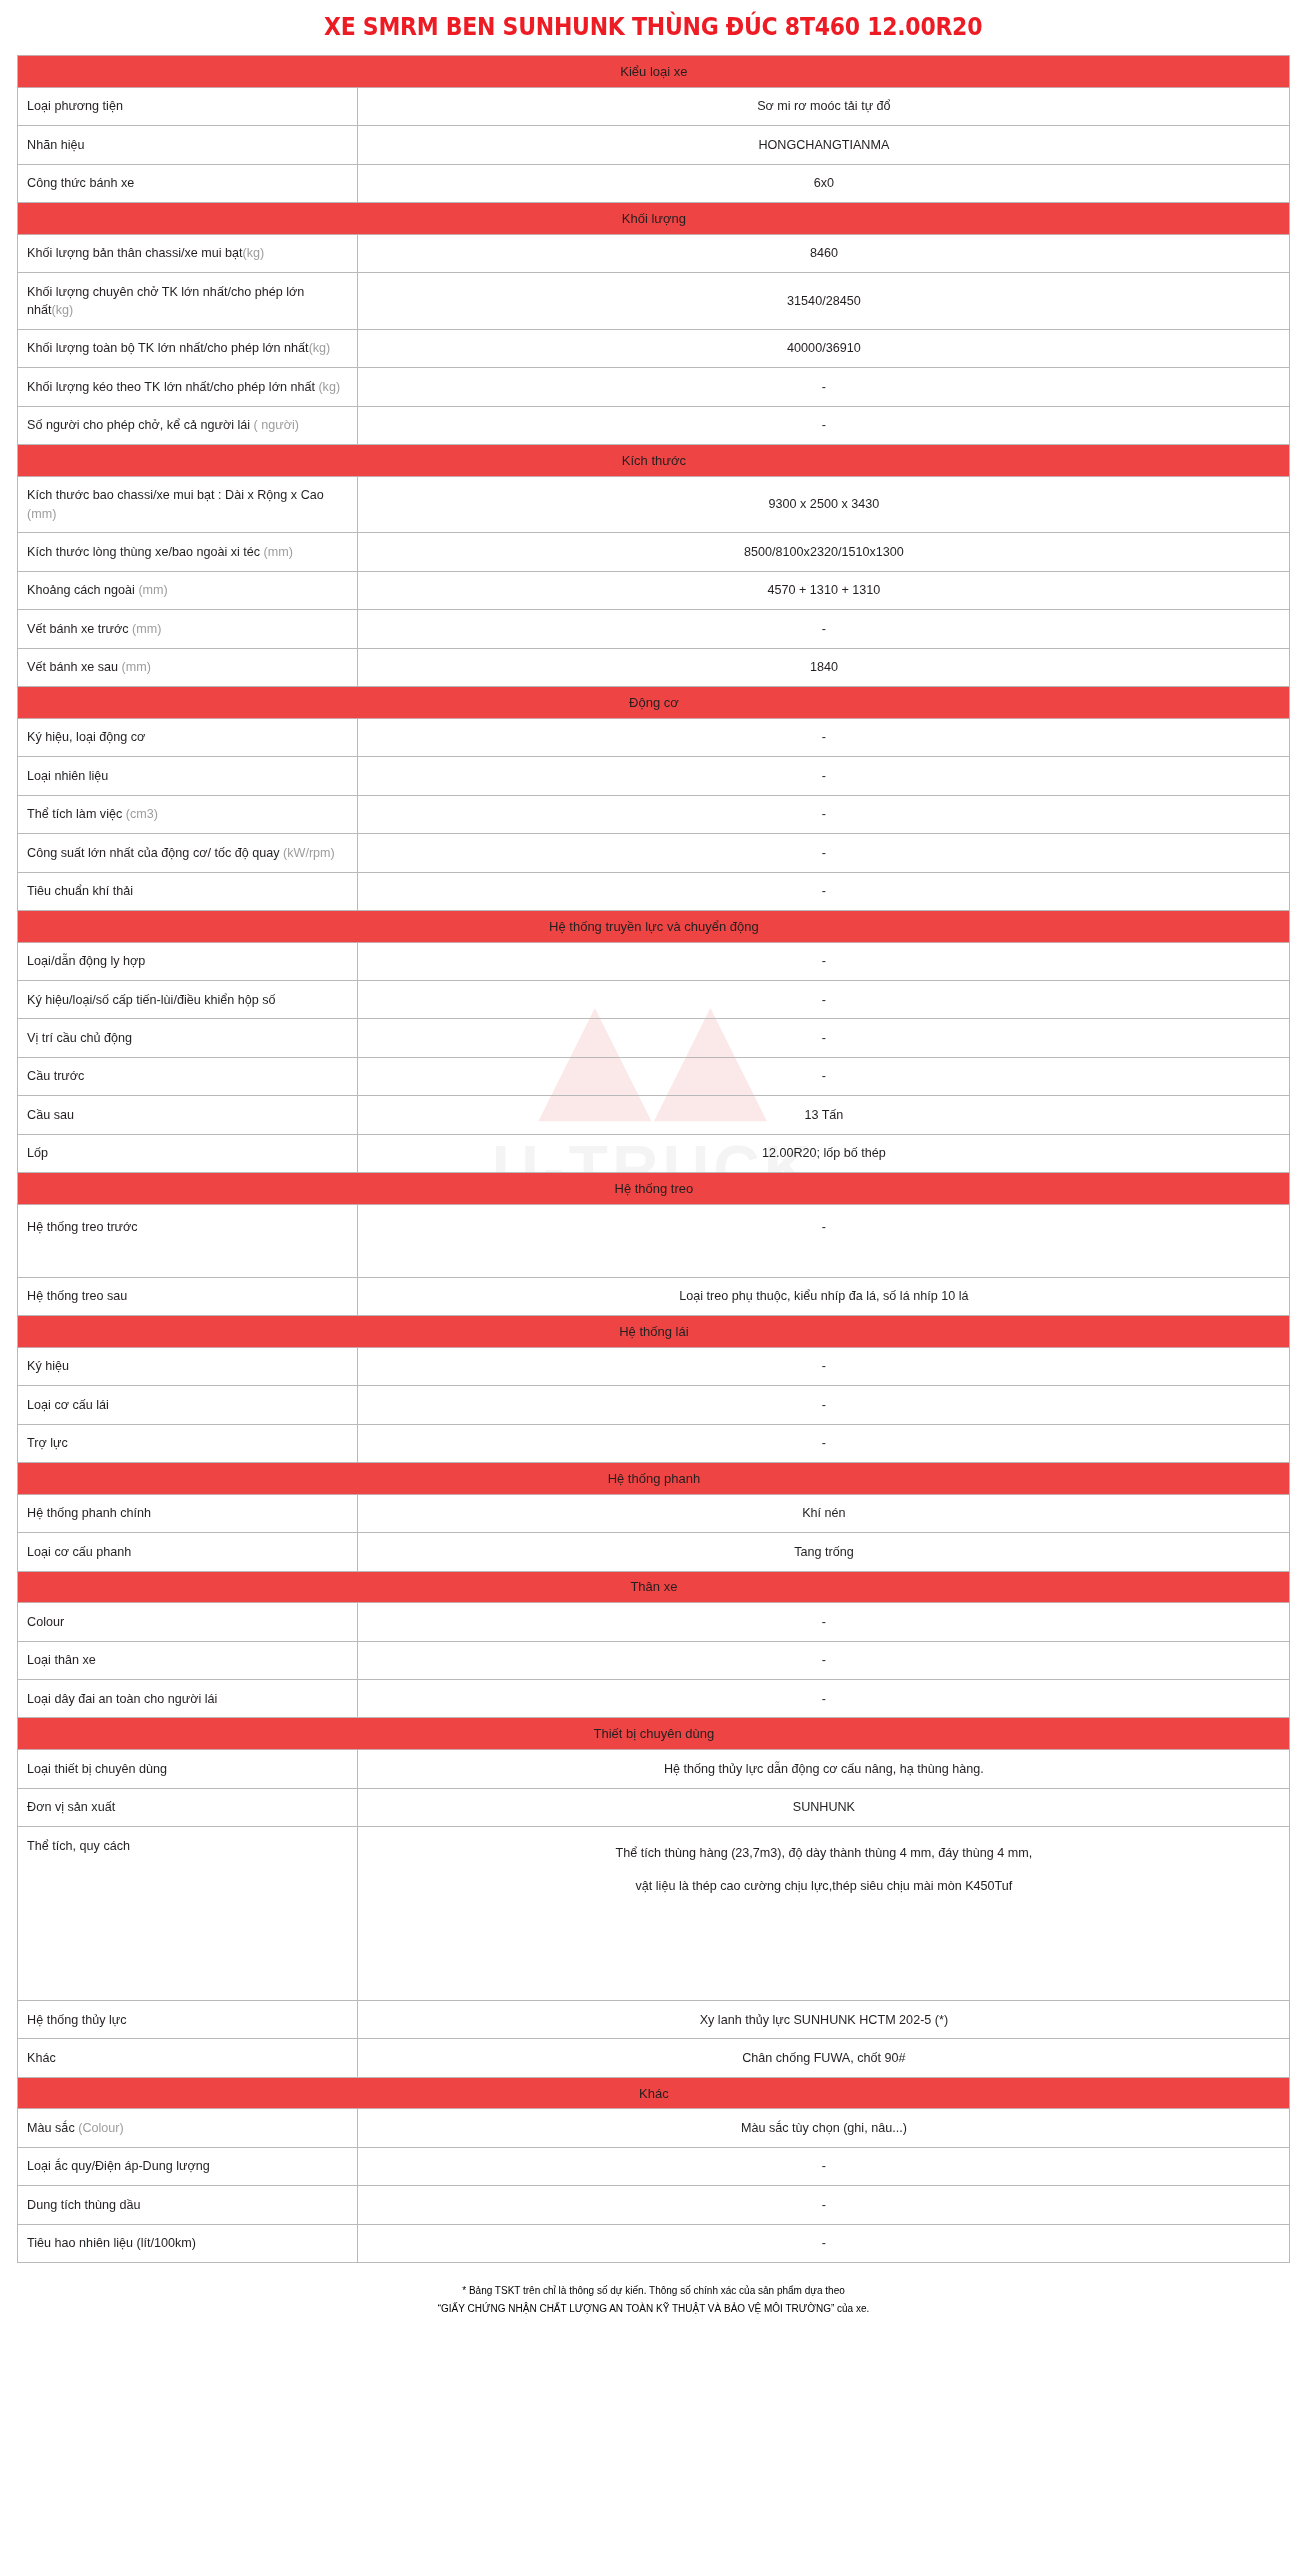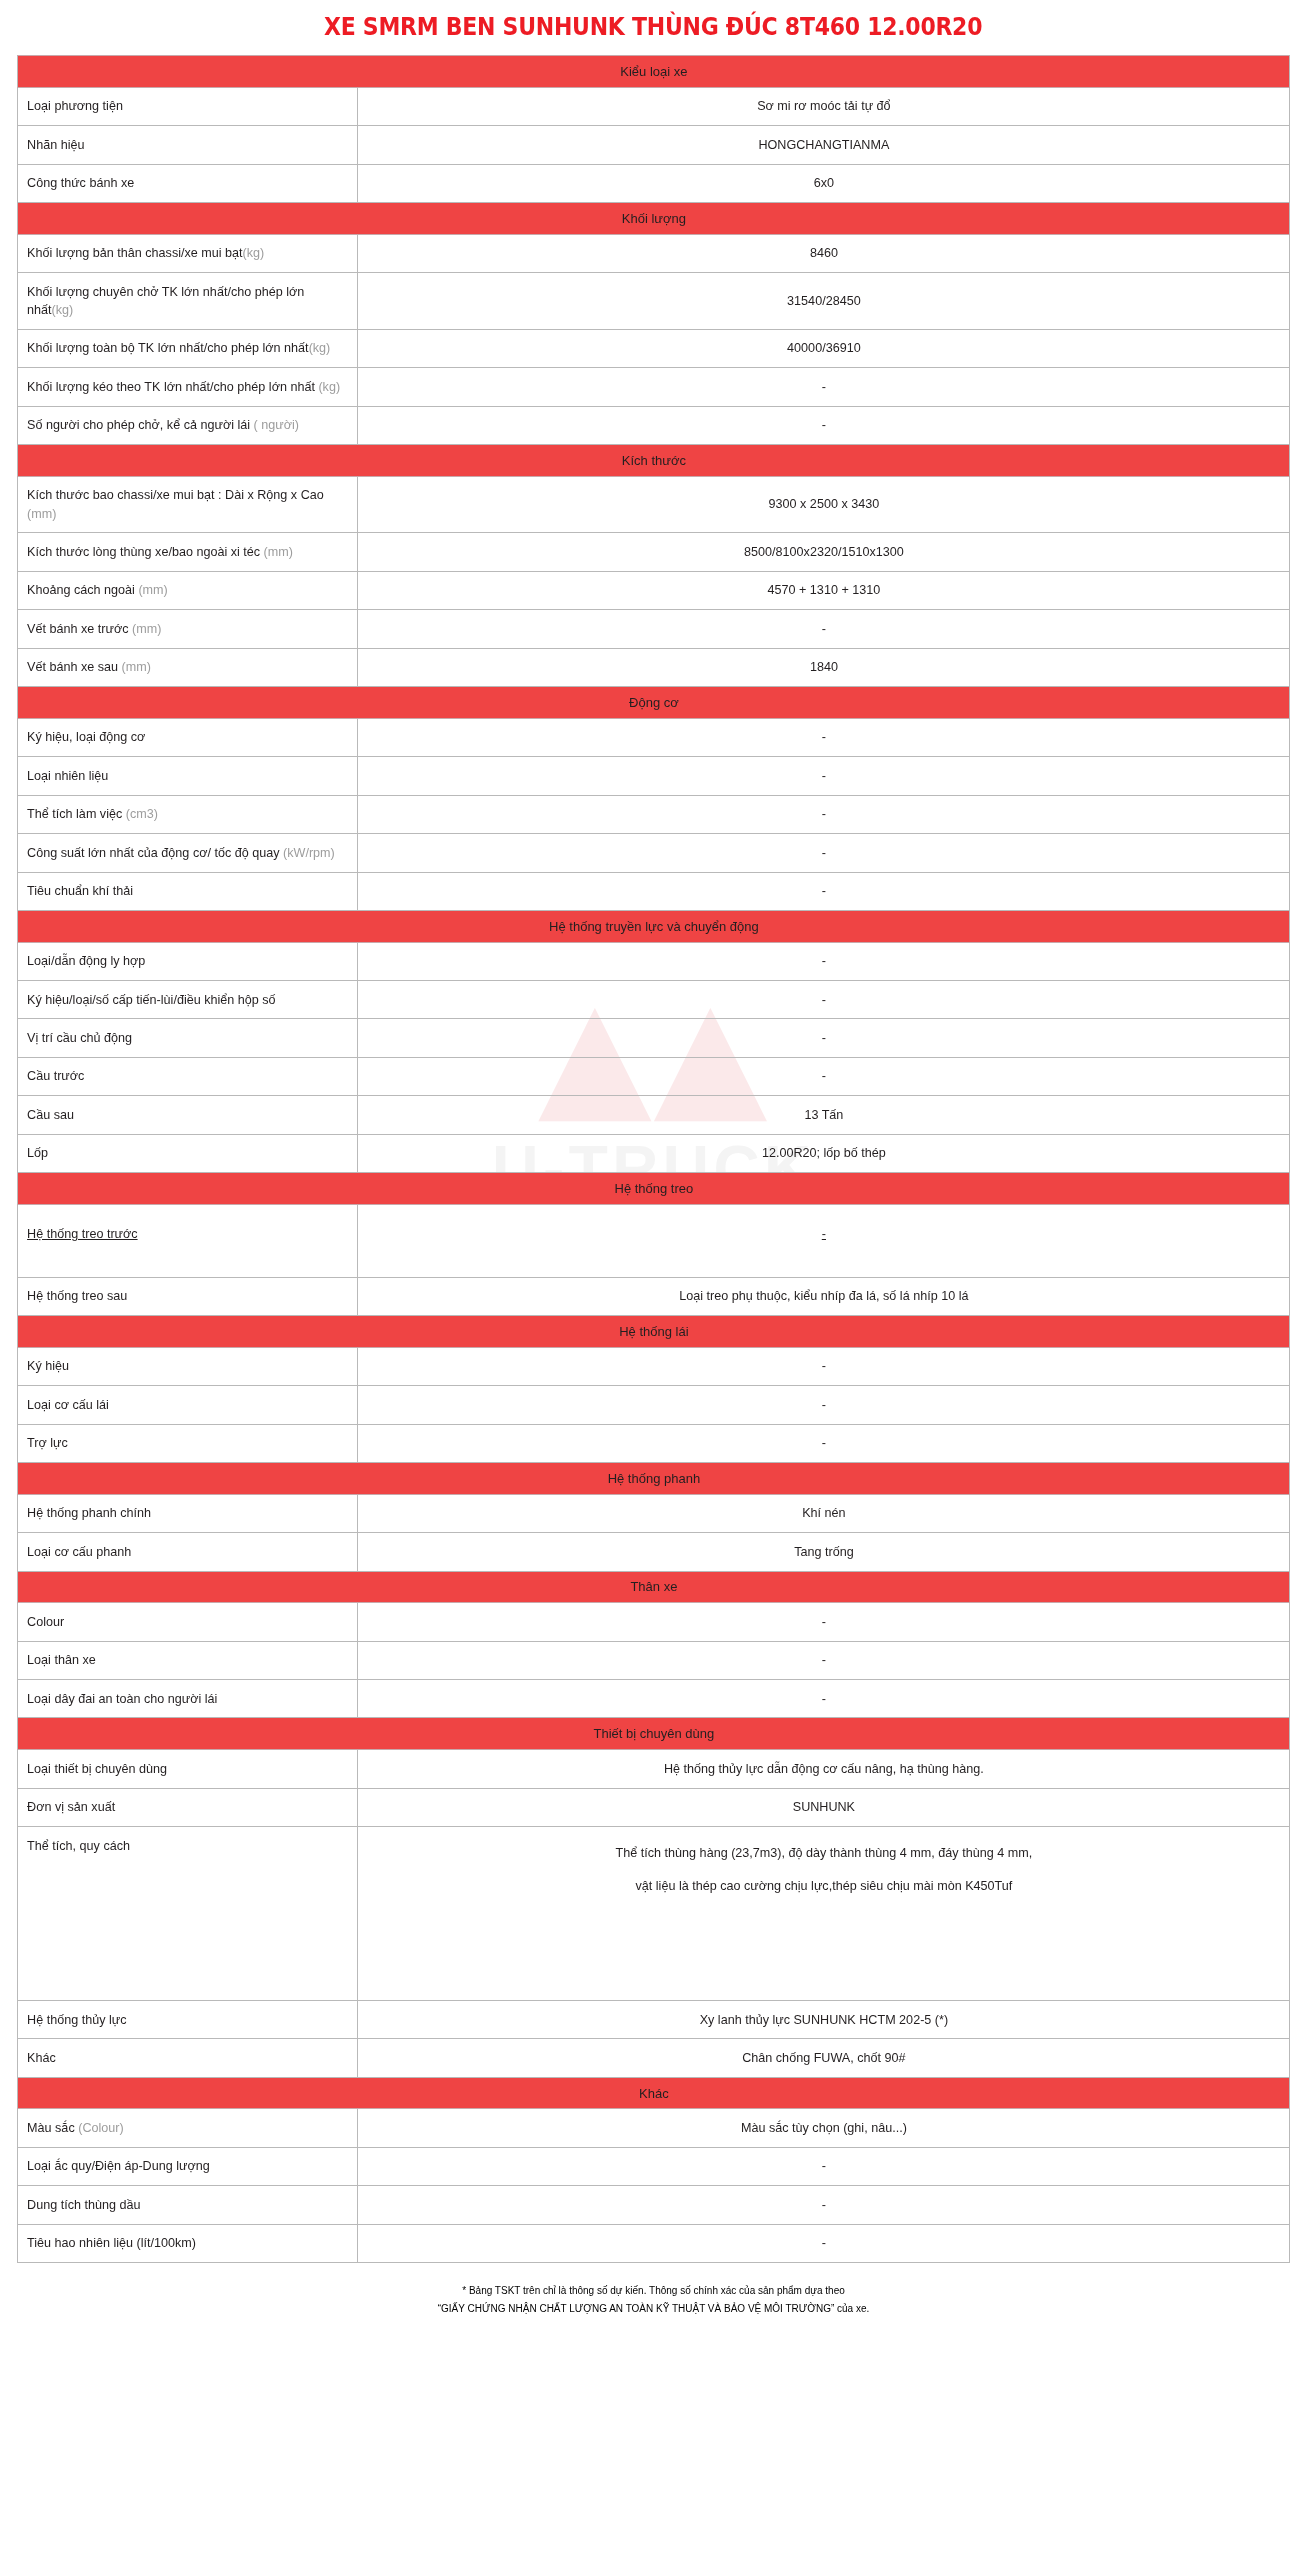--- a/index.html
+++ b/index.html
@@ -98,21 +98,21 @@
     padding: 9.6px 8.7px;
     background: transparent;
     vertical-align: middle;
     line-height: 1.45;
   }
   td.label { text-align: left; padding-left: 12.2px; }
   td.value { text-align: center; }
 
   .unit { color: #9d9d9d; margin-top: 11px; }
 
-  tr.tall-row > td { height: 73px; vertical-align: top; padding-top: 20px; text-decoration: underline; }
+  tr.tall-row > td { height: 73px; vertical-align: top; padding-top: 13px; }
   tr.tall-row > td.value { vertical-align: top; }
 
   tr.xtall-row > td { height: 174px; vertical-align: top; padding-top: 10.5px; }
   tr.xtall-row > td.value { vertical-align: top; line-height: 2.6; }
 
   .multiline { display: block; }
 
   
   .footer {
     text-align: center;

